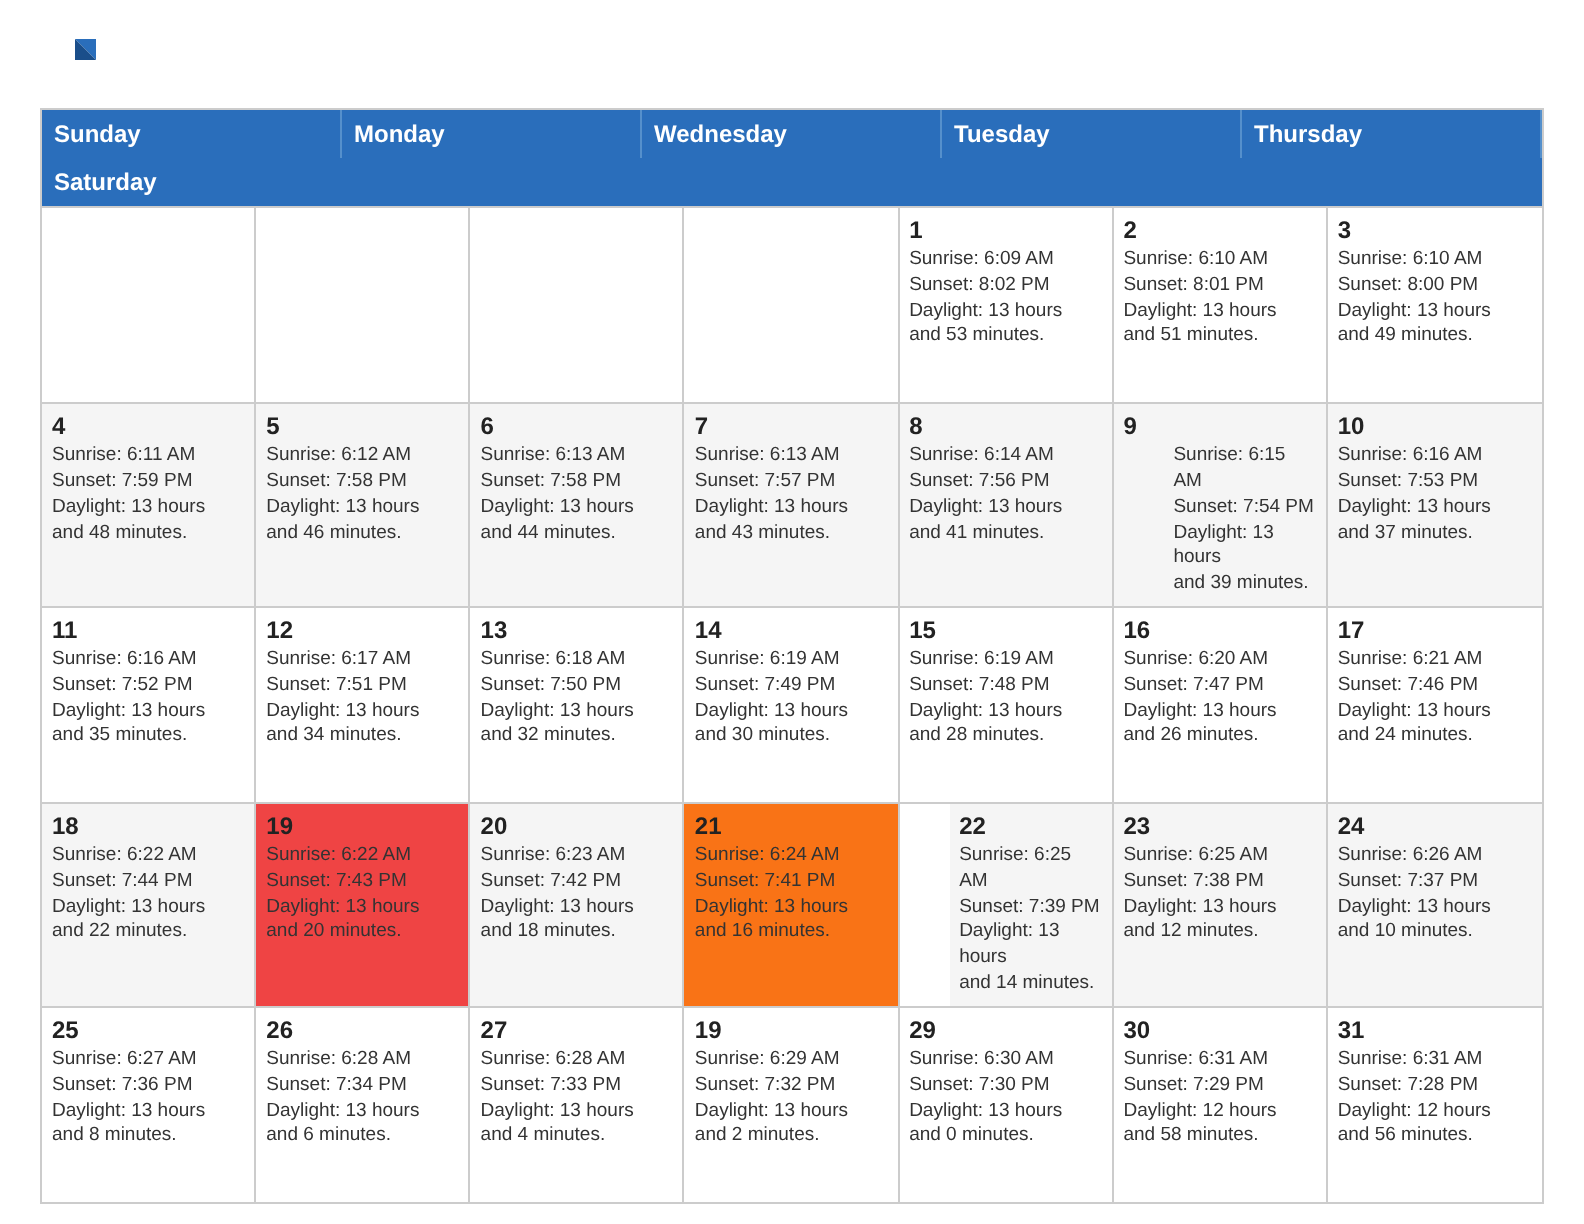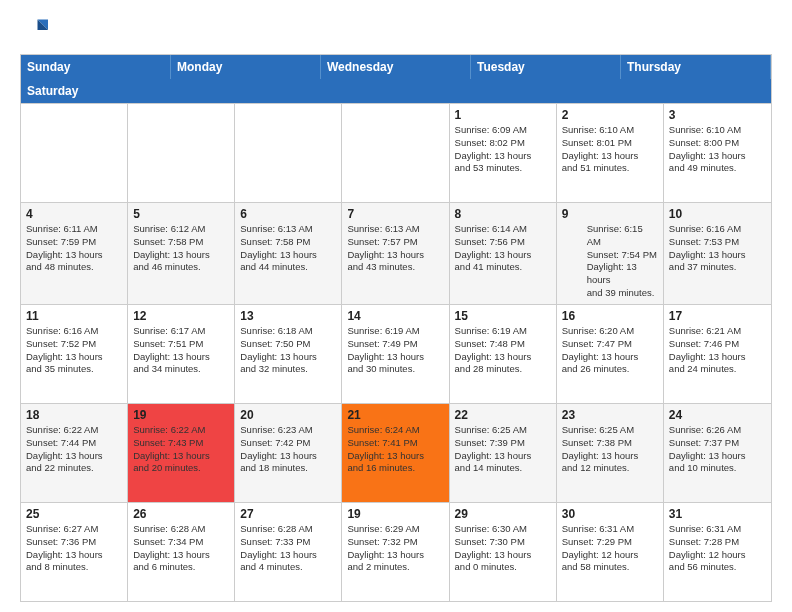--- a/index.html
+++ b/index.html
@@ -289,21 +289,21 @@
 Daylight: 13 hours
 and 18 minutes.</div>
           </div>
           <div class="cal-cell shaded" style="background: #f97316;">
             <span class="day-num">21</span>
             <div class="cell-text" style="white-space: pre-line;">Sunrise: 6:24 AM
 Sunset: 7:41 PM
 Daylight: 13 hours
 and 16 minutes.</div>
           </div>
-          <div class="cal-cell shaded" style="background: rgb(245, 245, 245);">
+          <div class="cal-cell shaded" style="background: rgb(245, 245, 245); margin-left: 25px;">
             <span class="day-num">22</span>
             <div class="cell-text" style="white-space: pre-line;">Sunrise: 6:25 AM
 Sunset: 7:39 PM
 Daylight: 13 hours
 and 14 minutes.</div>
           </div>
           <div class="cal-cell shaded" style="background: rgb(245, 245, 245);">
             <span class="day-num">23</span>
             <div class="cell-text" style="white-space: pre-line;">Sunrise: 6:25 AM
 Sunset: 7:38 PM

